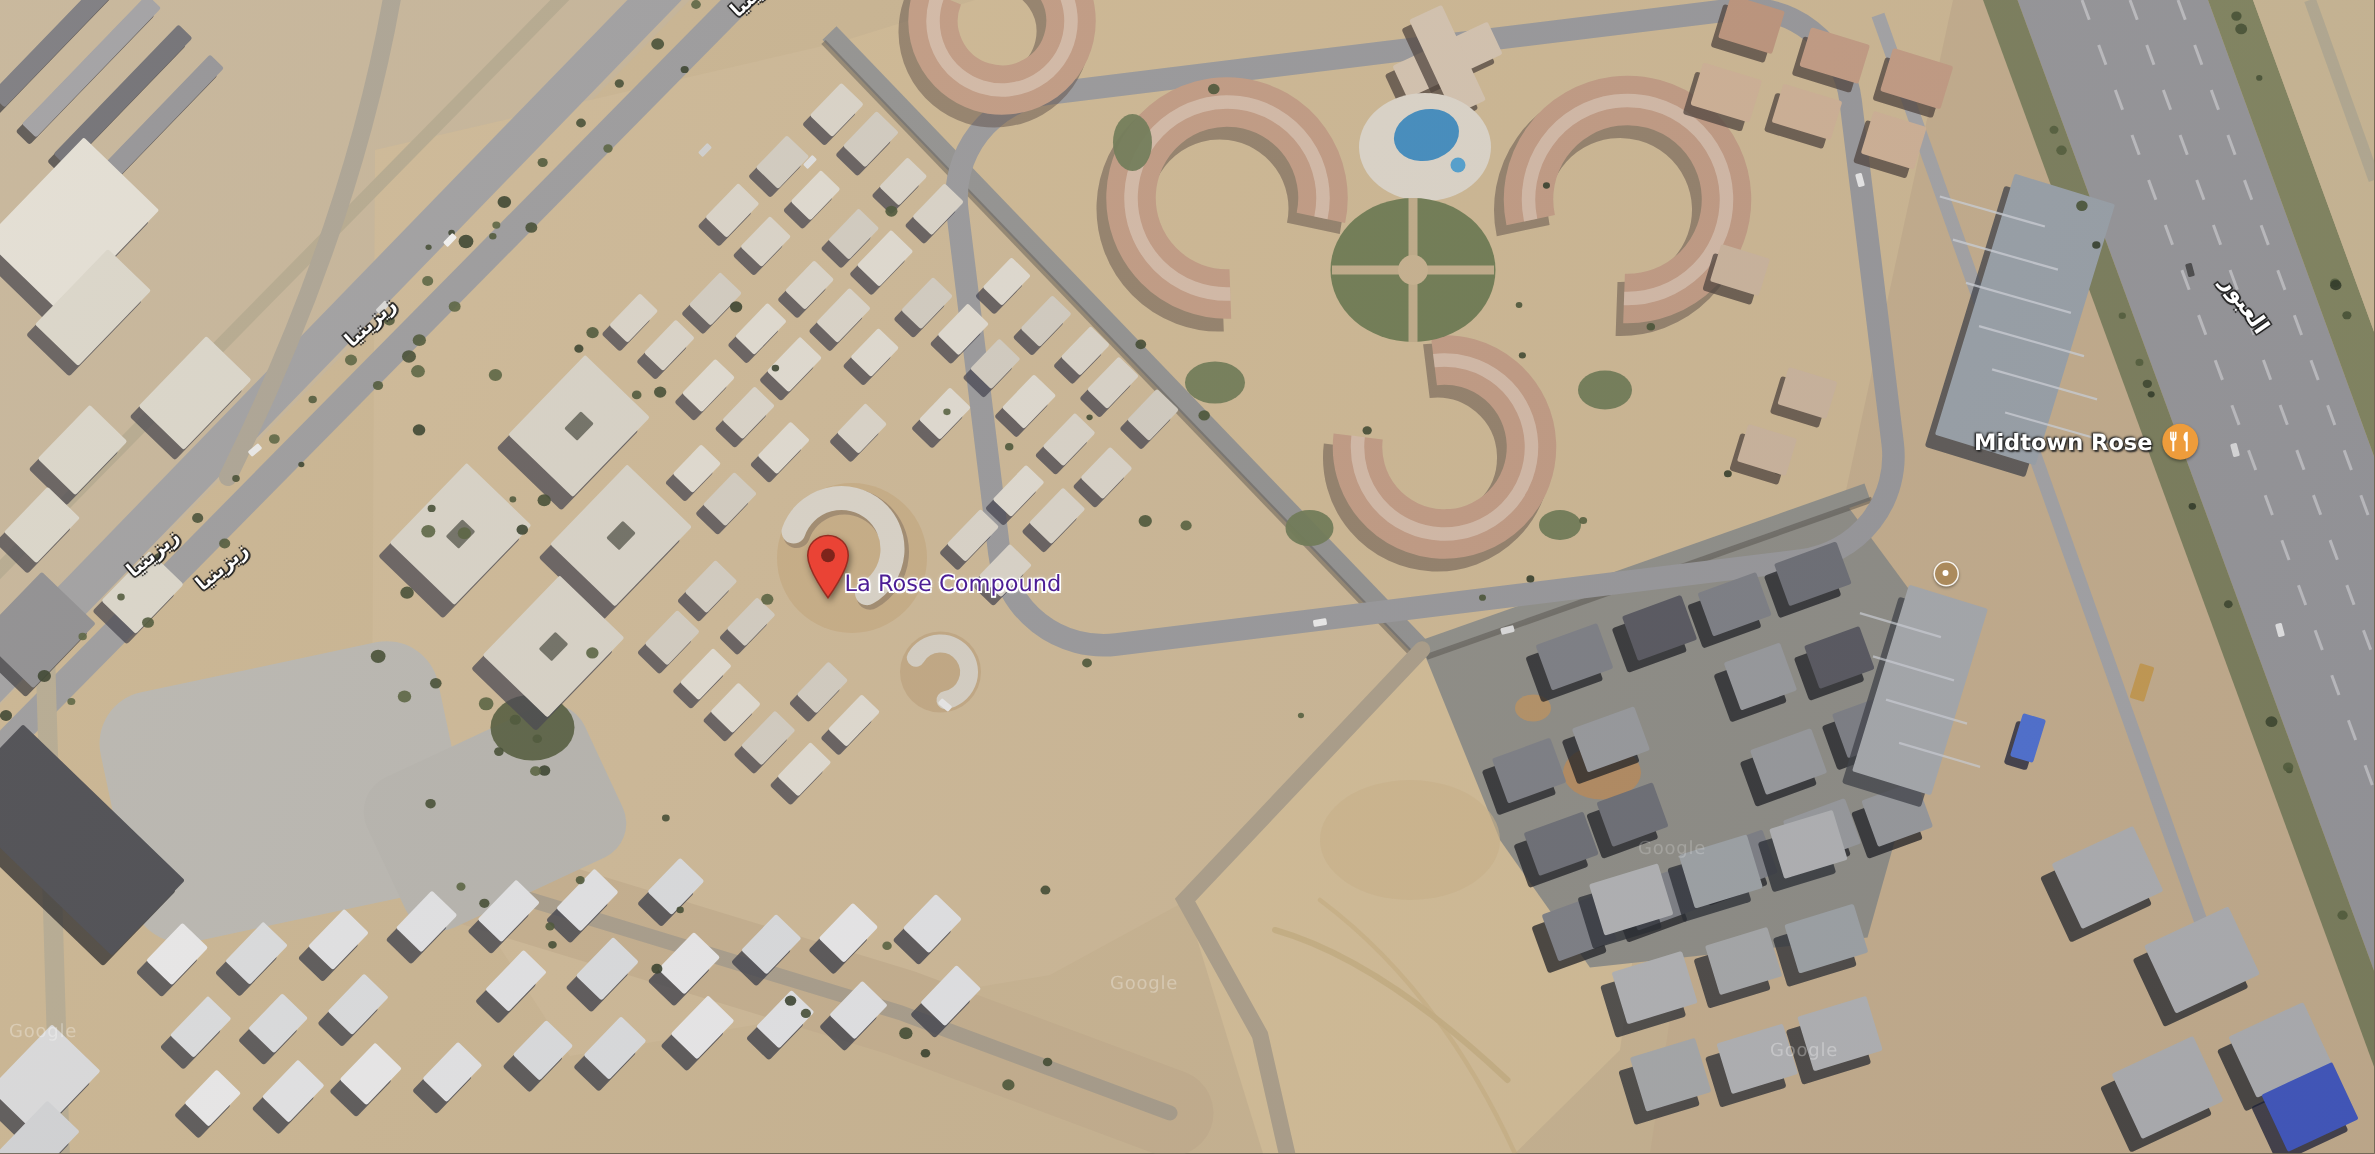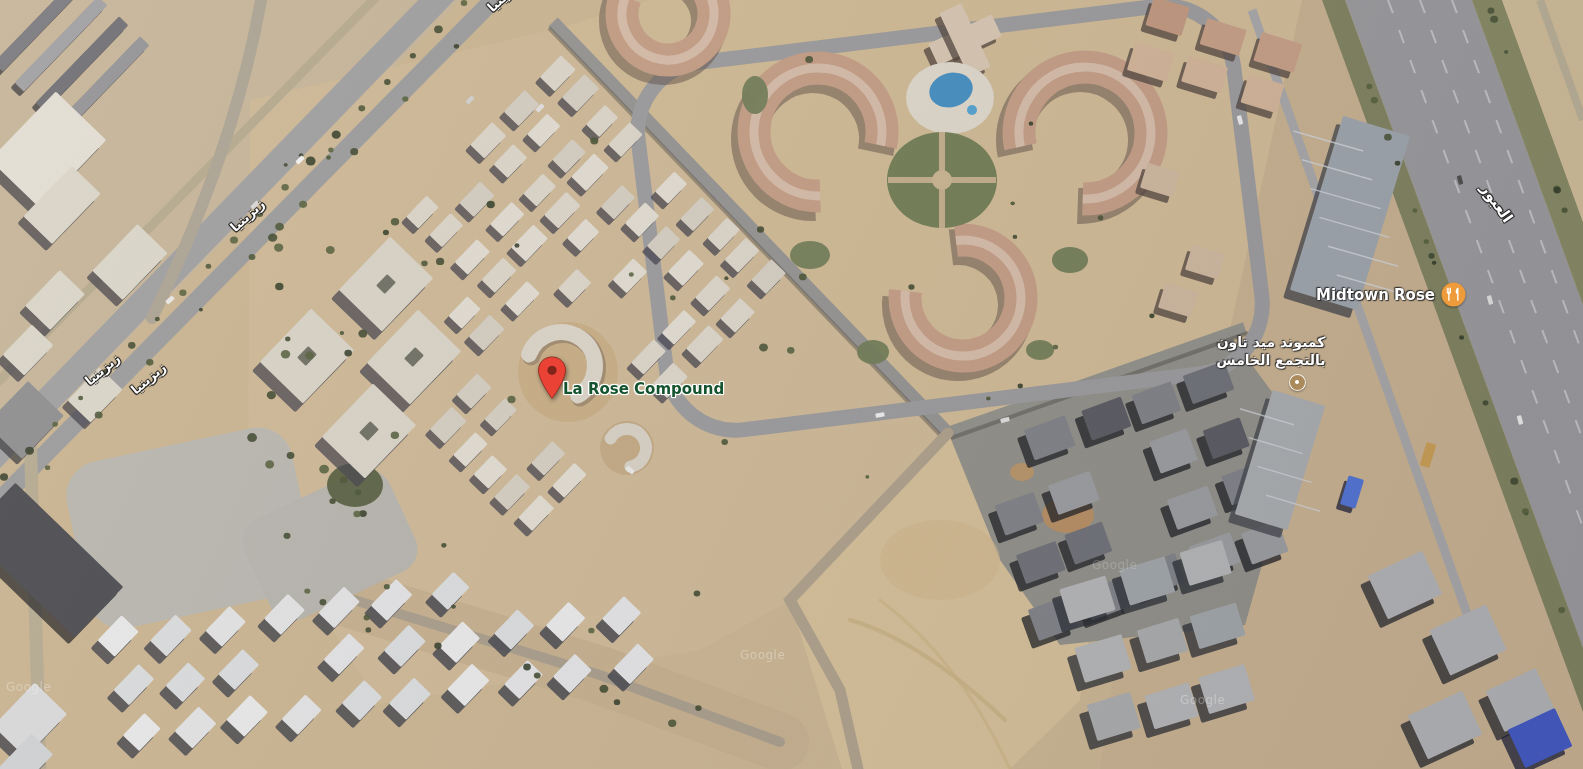--- a/index.html
+++ b/index.html
@@ -38,21 +38,21 @@
   .poi-dot{
     position:absolute; left:1289px; top:374px; width:17px; height:17px; border-radius:50%;
     background:#ab8a5c; border:1.5px solid rgba(255,255,255,.9); box-sizing:border-box;
     cursor:pointer; box-shadow:0 1px 2px rgba(0,0,0,.35);
   }
   .poi-dot::after{content:"";position:absolute;left:5px;top:5px;width:4px;height:4px;border-radius:50%;background:#fff;}
   
   .pin{position:absolute;left:537px;top:356px;width:30px;height:44px;cursor:pointer;
        filter:drop-shadow(1px 2px 2px rgba(0,0,0,.45));}
   .pin-label{
-    position:absolute; left:563px; top:380px; font-size:15px; font-weight:bold; color:#14532d;
+    position:absolute; left:563px; top:380px; font-size:15px; font-weight:normal; color:#4c1d95;
     white-space:nowrap; pointer-events:none;
     text-shadow:1px 0 0 #fff,-1px 0 0 #fff,0 1px 0 #fff,0 -1px 0 #fff,1px 1px 0 #fff,-1px -1px 0 #fff,1px -1px 0 #fff,-1px 1px 0 #fff,0 0 3px #fff;
   }
   
   .wm{position:absolute;color:rgba(255,255,255,.30);font-size:12px;font-weight:normal;
       letter-spacing:.5px;pointer-events:none;text-align:right;}
   .wm1{left:6px;top:680px;} .wm2{left:740px;top:648px;} .wm3{left:1180px;top:693px;} .wm4{left:1092px;top:558px;color:rgba(255,255,255,.20);}
 </style>
 </head>
 <body>
@@ -559,24 +559,20 @@
 
   <div class="poi-midtown">
     <span>Midtown Rose</span>
     <svg class="badge" viewBox="0 0 24 24">
       <circle cx="12" cy="12" r="11.5" fill="#EE9C3B"></circle>
       <path fill="#fff" d="M9.6 5.6v4.1c0 .9-.6 1.6-1.4 1.8V18H6.9v-6.5c-.8-.2-1.4-.9-1.4-1.8V5.6h1v3.9h.5V5.6h1.1v3.9h.5V5.6z"></path>
       <path fill="#fff" d="M16.4 5.6c-1.3.1-2.3 1.8-2.3 3.6 0 1.3.6 2.3 1.4 2.6V18h1.3V5.6z"></path>
     </svg>
   </div>
 
-  <div class="poi-ar">
-    <div>كمبوند ميد تاون</div>
-    <div>بالتجمع الخامس</div>
-  </div>
   <div class="poi-dot"></div>
 
   <svg class="pin" viewBox="0 0 30 44">
     <path d="M15 1 C7.3 1 1.5 6.9 1.5 14.3 c0 10 13.5 28.2 13.5 28.2 s13.5 -18.2 13.5 -28.2 C28.5 6.9 22.7 1 15 1 z" fill="#EA4335" stroke="#962D22" stroke-width="1"></path>
     <circle cx="15" cy="14.3" r="4.6" fill="#7E241B"></circle>
   </svg>
   <div class="pin-label">La Rose Compound</div>
 
   <div class="wm wm1">Google</div>
   <div class="wm wm2">Google</div>

